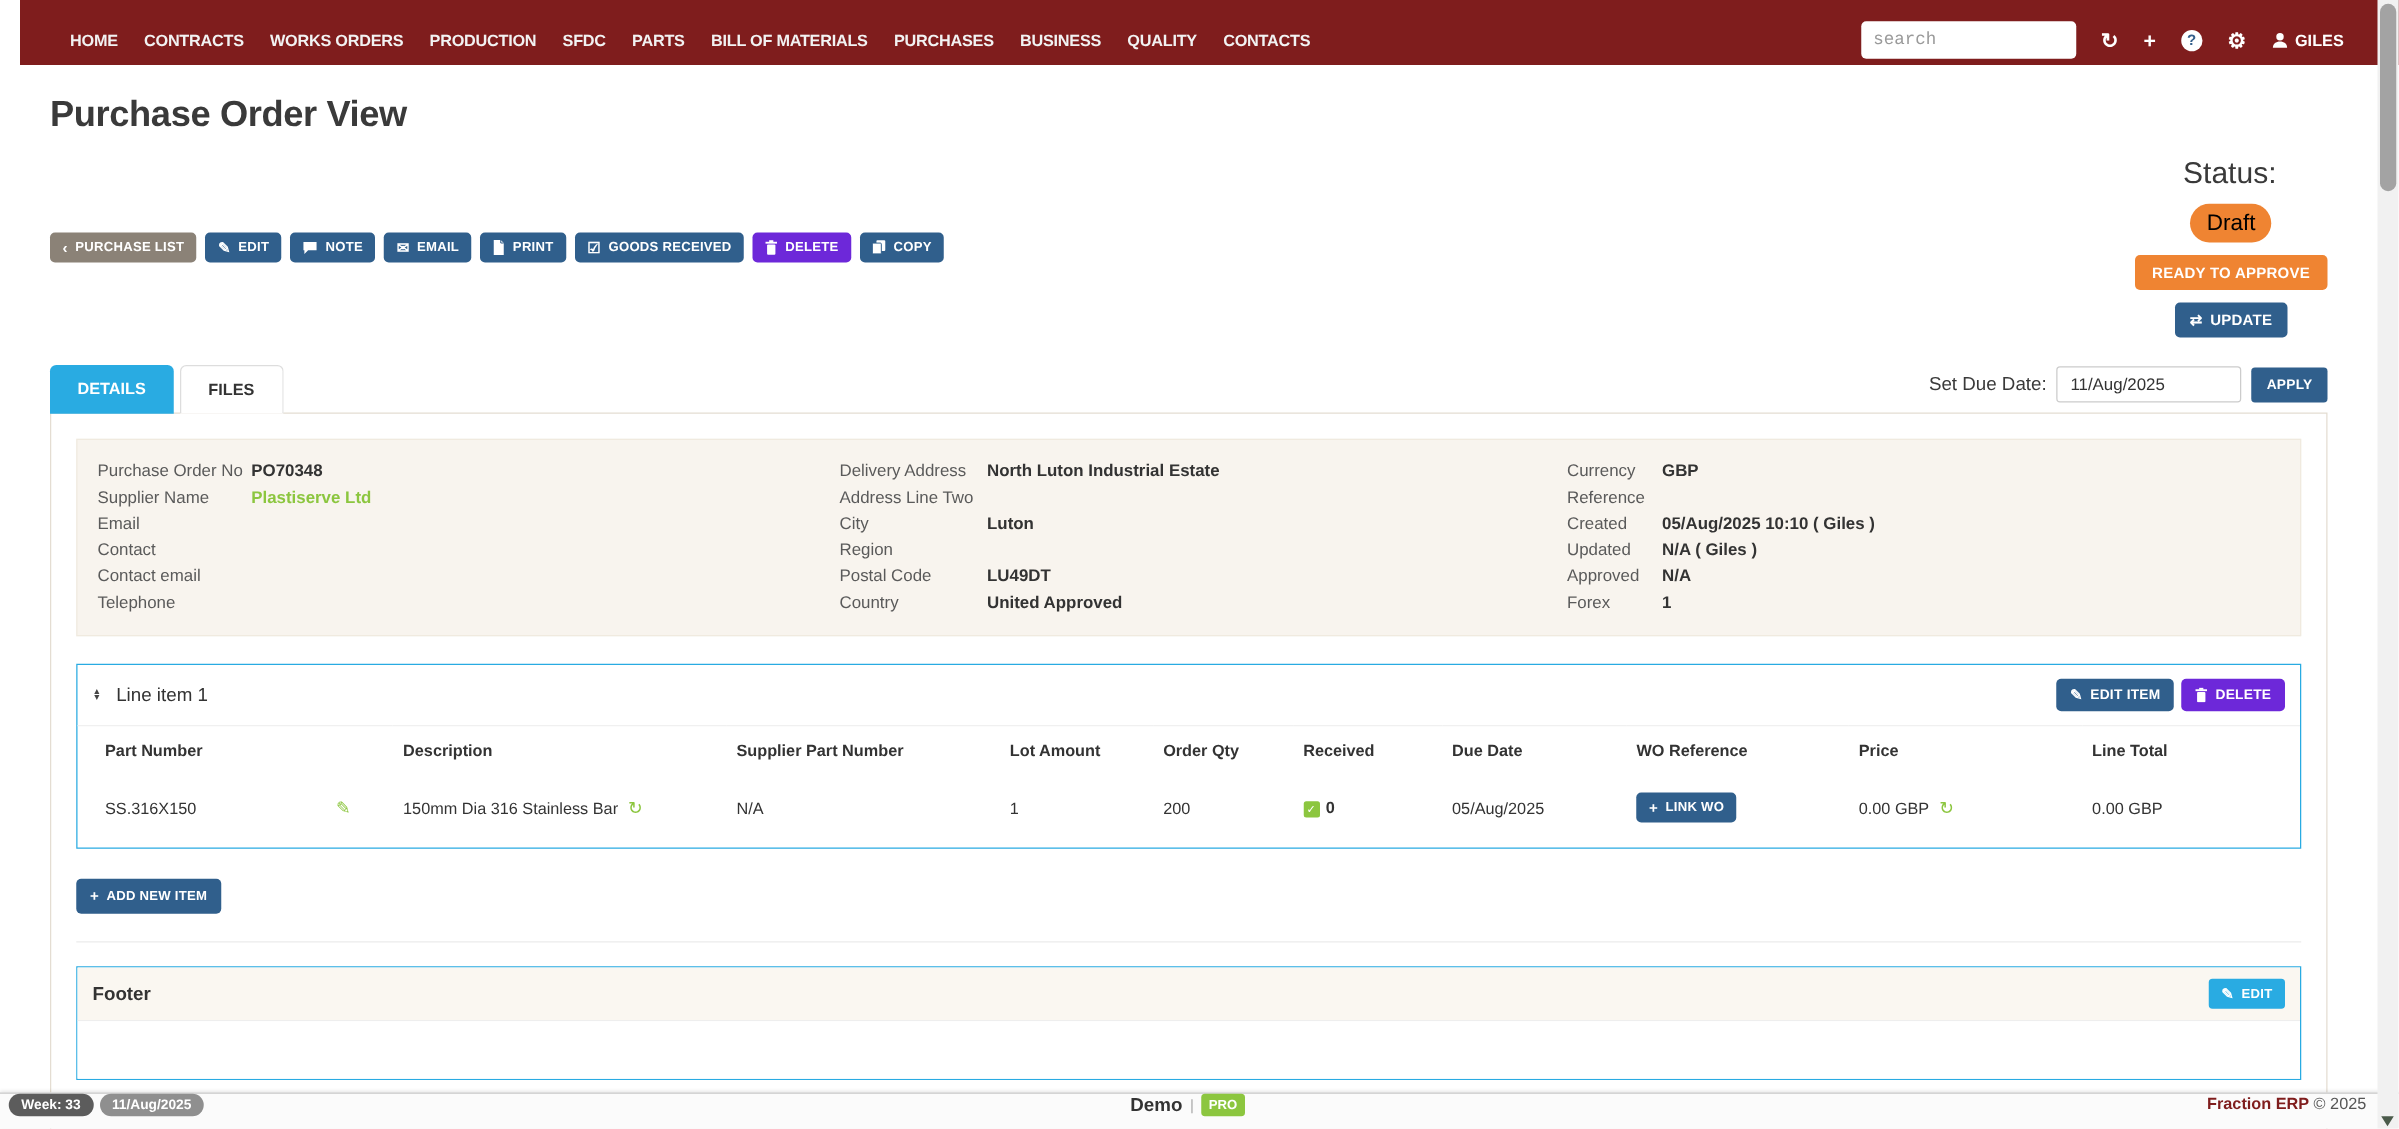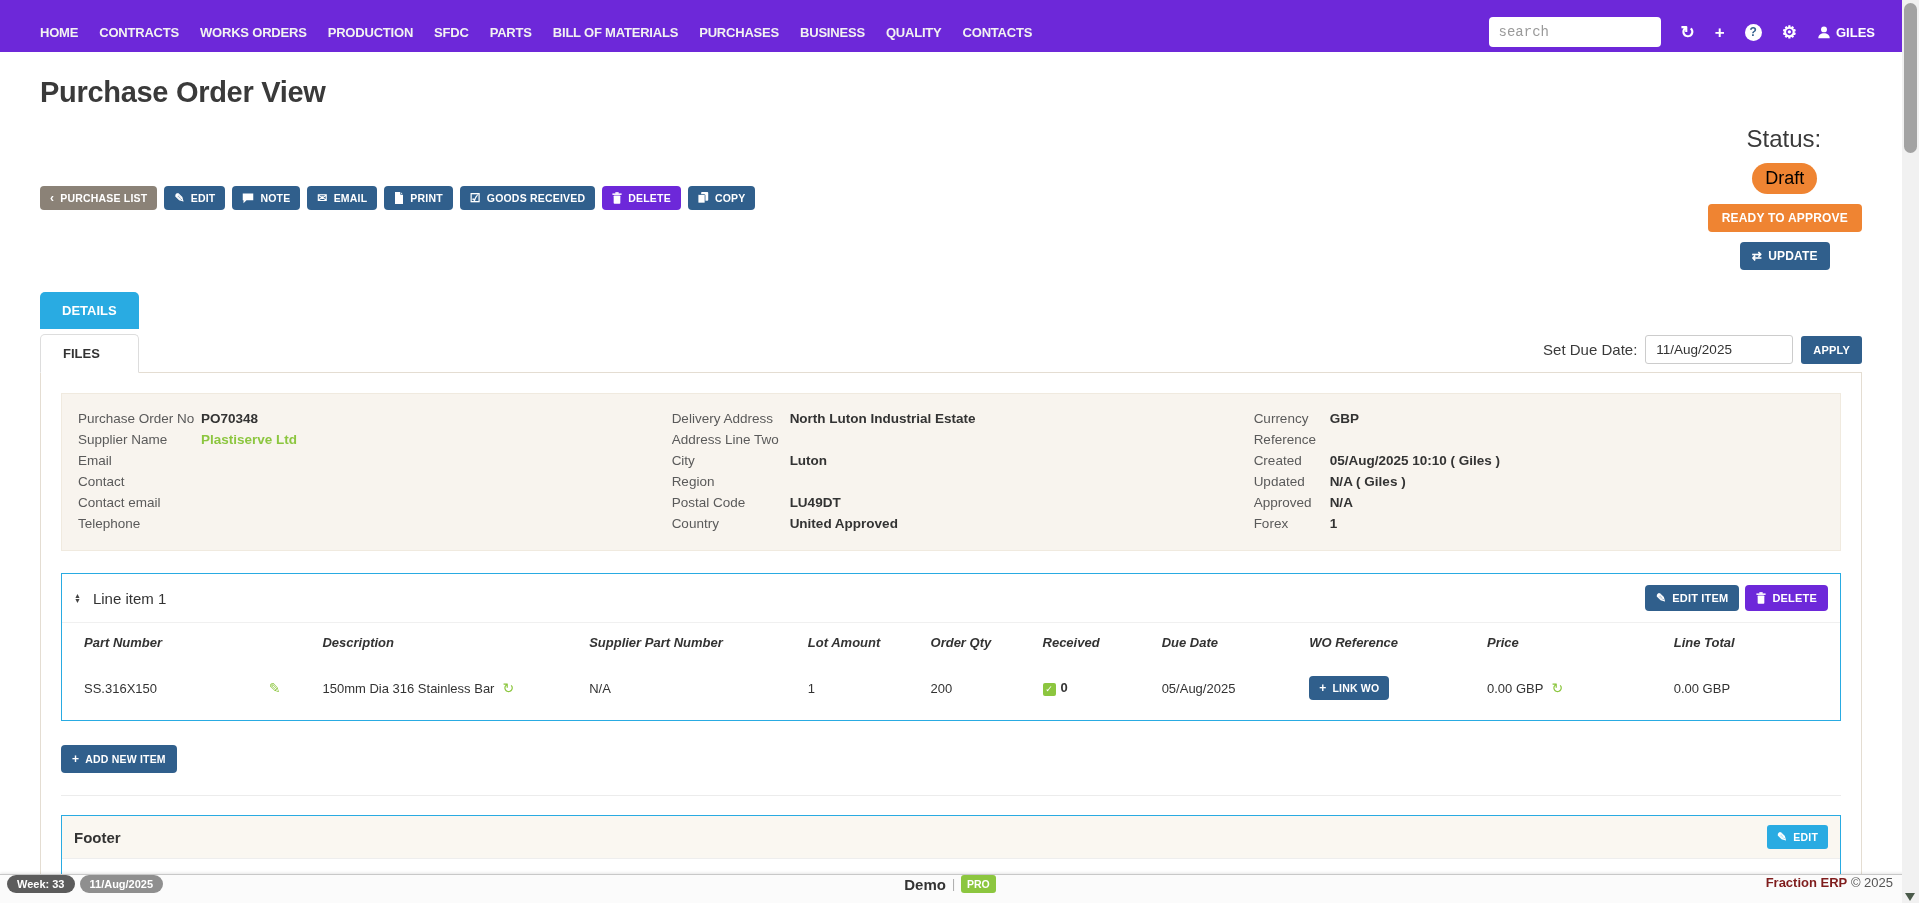--- a/index.html
+++ b/index.html
@@ -1,20 +1,20 @@
 <!DOCTYPE html>
 <html><head>
 <meta charset="utf-8">
 <style>
   * { margin:0; padding:0; box-sizing:border-box; }
   html,body { width:1919px; height:903px; background:#fff; font-family:"Liberation Sans",sans-serif; }
   .viewport { position:relative; width:1919px; height:903px; overflow:hidden; background:#fff; }
 
   
-  .navbar { height:52px; background:#6d28d9; display:flex; align-items:center; padding:12px 30px 0 40px; }
+  .navbar { height:52px; background:#7f1d1d; display:flex; align-items:center; padding:12px 30px 0 40px;margin-left:16px; }
   .nav-items { display:flex; align-items:center; gap:21px; }
   .nav-items a { color:#f2f2f2; font-size:13px; font-weight:bold; text-decoration:none; letter-spacing:-.2px; white-space:nowrap; cursor:pointer; }
   .nav-right { margin-left:auto; display:flex; align-items:center; gap:20px; padding-right:14px; }
   .nav-search { width:172px; height:30px; border:none; border-radius:4px; padding:0 10px; font-size:14px; color:#333; outline:none; background:#fff; font-family:Liberation Mono, monospace; }
   .nav-search::placeholder { color:#9a9a9a; }
   .nav-ico { color:#fff; font-size:17px; font-weight:bold; line-height:1; cursor:pointer; display:inline-flex; align-items:center; }
   .help-circle { width:17px; height:17px; border-radius:50%; background:#fff; color:#35608c; font-size:12px; font-weight:bold; display:inline-flex; align-items:center; justify-content:center; }
   .nav-user { display:inline-flex; align-items:center; gap:5px; color:#fff; font-size:13px; font-weight:bold; cursor:pointer; }
 
   
@@ -29,21 +29,21 @@
   .btn-red { background:#6d28d9; }
   .btn-orange { background:#ef8432; font-size:12px; padding:7px 14px; }
   .btn-cyan { background:#29abe2; }
 
   .status-group { margin-left:auto; display:flex; align-items:center; gap:10px;flex-direction:column; }
   .status-label { font-size:24px; color:#3a3a3a; margin-right:2px; }
   .status-pill { background:#ef8432; color:#000000; font-size:18px; font-weight:normal; border-radius:999px; padding:5px 13px; }
 
   
   .tabs-row { display:flex; align-items:flex-end; margin-top:22px; }
-  .tabs { display:flex; gap:5px; position:relative; z-index:2; margin-bottom:-1px;flex-direction:column; }
+  .tabs { display:flex; gap:5px; position:relative; z-index:2; margin-bottom:-1px; }
   .tab { padding:11px 22px; font-size:13px; font-weight:bold; border-radius:5px 5px 0 0; cursor:pointer; }
   .tab.active { background:#29abe2; color:#fff; }
   .tab.inactive { background:#fff; color:#333; border:1px solid #ddd; border-bottom:1px solid #fff; }
   .due-group { margin-left:auto; display:flex; align-items:center; gap:8px; margin-bottom:8px; }
   .due-label { font-size:15px; color:#3a3a3a; }
   .due-input { width:148px; height:29px; border:1px solid #ccc; border-radius:3px; padding:0 10px; font-size:13.5px; color:#333; font-family:"Liberation Sans",sans-serif; }
   .btn-apply { padding:8px 12px; font-size:11px; border-radius:3px; }
 
   
   .card { border:1px solid #e4ddd2; background:#fff; padding:20px 10px 10px; position:relative; z-index:1; }
@@ -55,21 +55,21 @@
   .dp-value { color:#333; font-weight:bold; }
   .dp-value.green { color:#8cc63f; cursor:pointer; }
 
   .li-panel { border:1px solid #29abe2; margin:22px 10px 0; background:#fff; }
   .li-header { display:flex; align-items:center; padding:11px 12px; }
   .sort-ico { display:inline-flex; flex-direction:column; margin-right:12px; cursor:pointer; color:#444; }
   .sort-ico span { font-size:7px; line-height:5px; }
   .li-title { font-size:15px; color:#333; }
   .li-actions { margin-left:auto; display:flex; gap:6px; }
   .li-table { width:100%; border-collapse:collapse; }
-  .li-table th { text-align:left; font-size:13px; color:#333; padding:12px 8px 12px; border-top:1px solid #f0f0f0;font-style:italic; }
+  .li-table th { text-align:left; font-size:13px; color:#333; padding:12px 8px 12px; border-top:1px solid #f0f0f0; }
   .li-table th:first-child, .li-table td:first-child { padding-left:22px; }
   .li-table td { font-size:13px; color:#333; padding:14px 8px 20px; vertical-align:middle; }
   .green-ico { color:#8cc63f; font-size:14px; cursor:pointer; }
   .cell-flex { display:flex; align-items:center; gap:8px; }
   .cell-split { display:flex; align-items:center; justify-content:space-between; padding-right:26px; }
   .rcv-badge { display:inline-flex; width:13px; height:13px; background:#8cc63f; border-radius:2px; color:#fff; font-size:9px; align-items:center; justify-content:center; margin-right:5px; }
   .rcv-val { font-weight:bold; }
   .btn-linkwo { padding:6px 10px; }
 
   .btn-add { margin:24px 10px 0; padding:8px 11px; }

